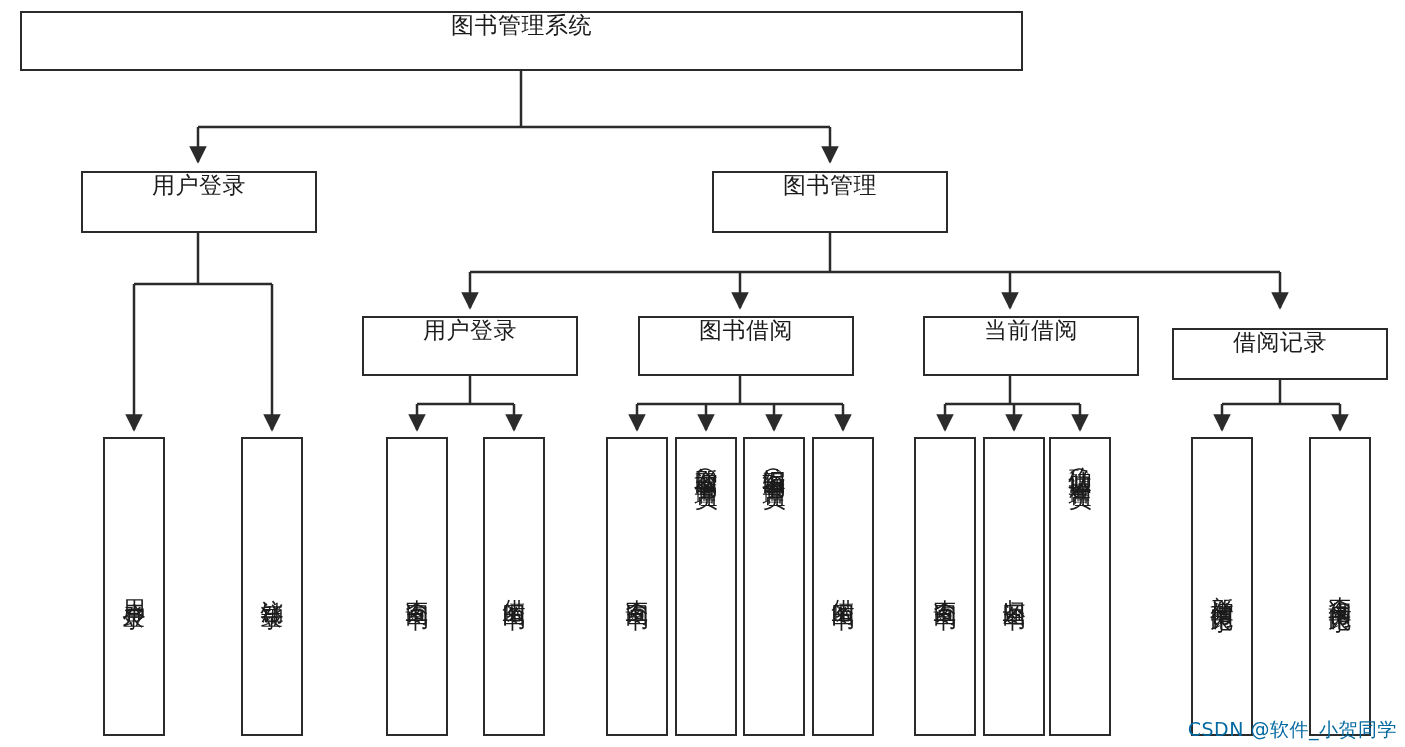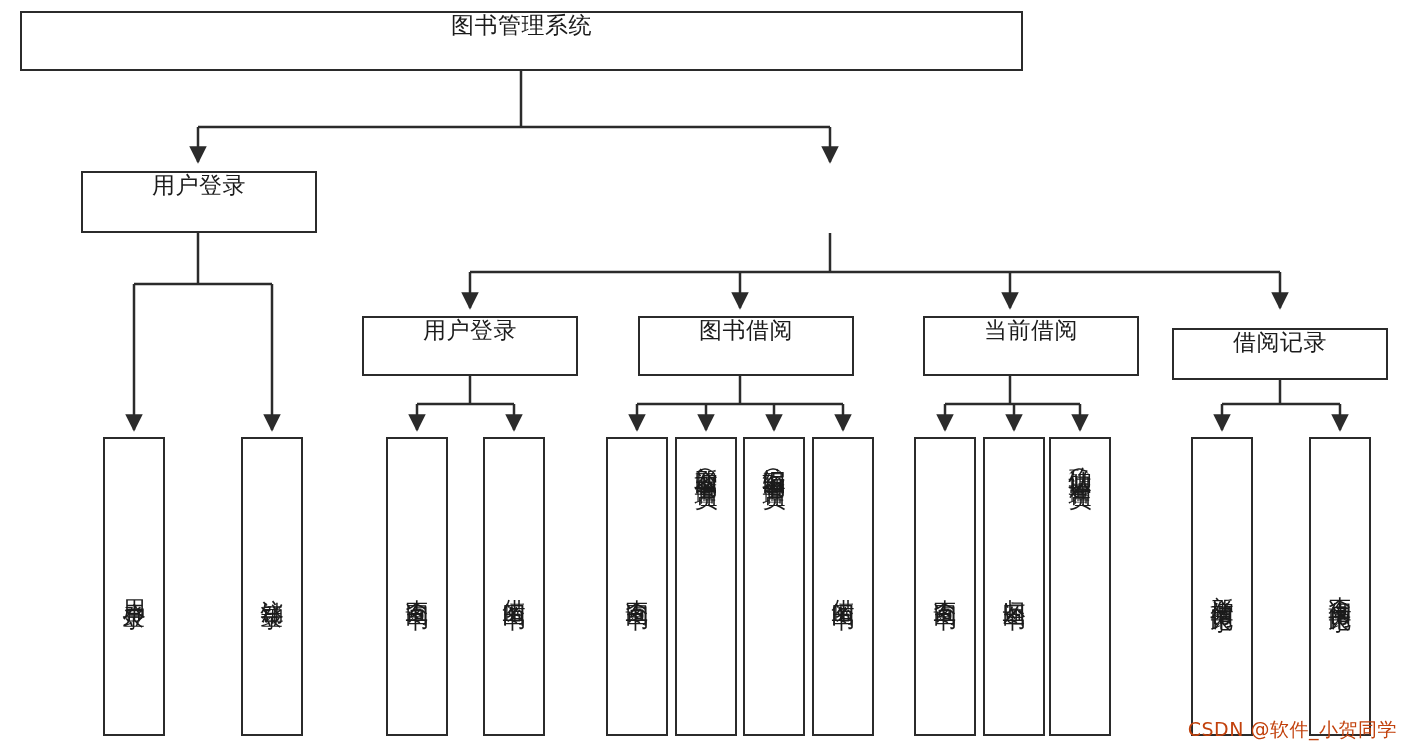--- a/index.html
+++ b/index.html
@@ -58,21 +58,21 @@
   }
   .leaf-box.centered {
     align-items: center;
     padding-top: 0;
   }
   .watermark {
     position: absolute;
     right: 8px;
     bottom: 4px;
     font-size: 19px;
-    color: #c2410c;
+    color: #0369a1;
     white-space: nowrap;
     letter-spacing: 0.5px;
     text-align: center;
   }
 </style>
 </head>
 <body>
 
 <div id="diagram-root">
 
@@ -127,20 +127,23 @@
   </svg>
 
   <div class="node-box" style="left:20px; top:11px; width:1003px; height:60px;">
     <span class="node-label-h">图书管理系统</span>
   </div>
 
   <div class="node-box" style="left:81px; top:171px; width:236px; height:62px;">
     <span class="node-label-h">用户登录</span>
   </div>
 
+  <div class="node-box" style="left:712px; top:171px; width:236px; height:62px;">
+    <span class="node-label-h">图书管理</span>
+  </div>
 
   <div class="node-box" style="left:362px; top:316px; width:216px; height:60px;">
     <span class="node-label-h">用户登录</span>
   </div>
 
   <div class="node-box" style="left:632px; top:316px; width:216px; height:60px;margin-left:6px;">
     <span class="node-label-h">图书借阅</span>
   </div>
 
   <div class="node-box" style="left:902px; top:316px; width:216px; height:60px;margin-left:21px;">

